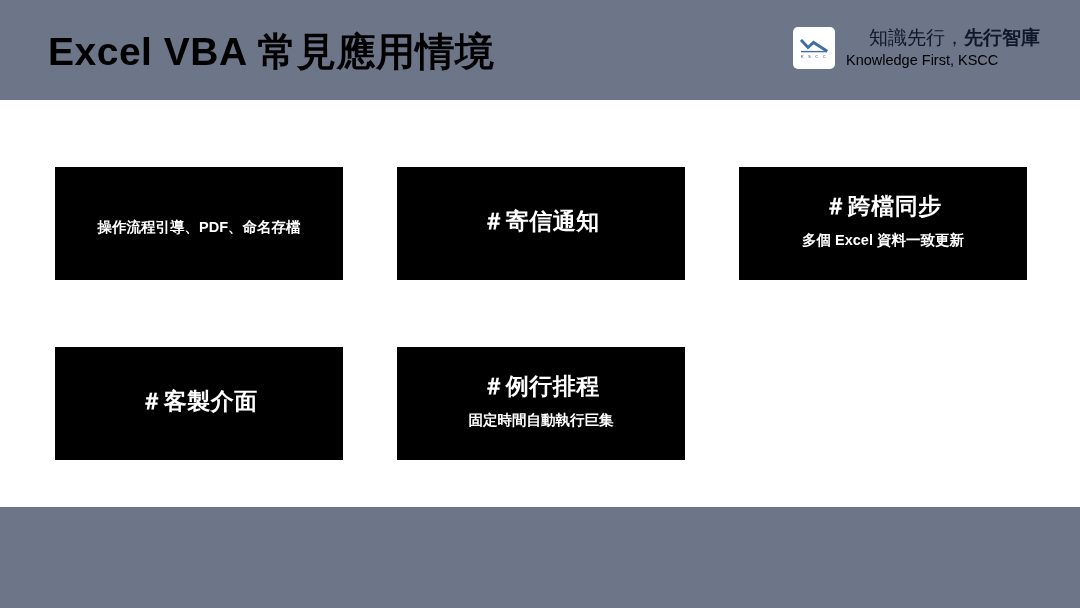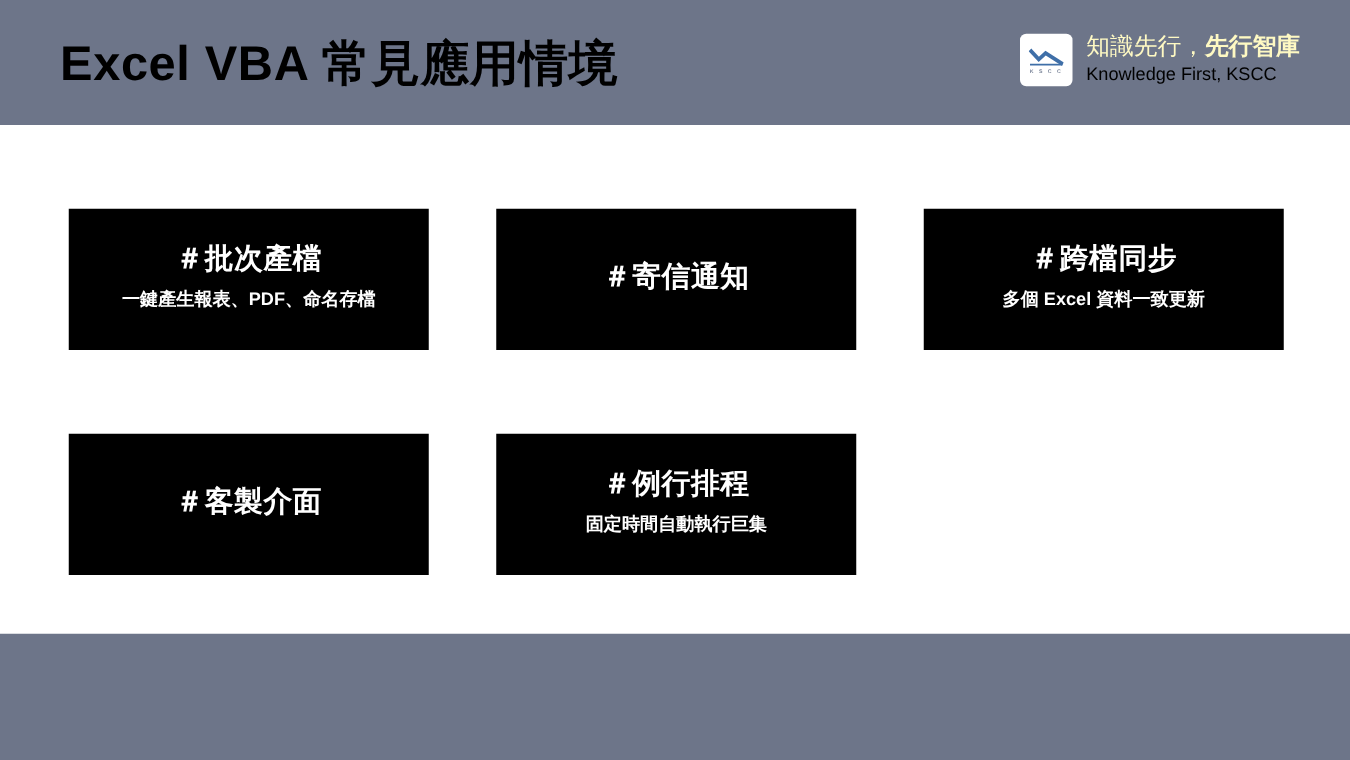--- a/index.html
+++ b/index.html
@@ -65,22 +65,23 @@
   .brand-mark-caption {
     font-size: 4.2px;
     letter-spacing: 1.6px;
     color: #7d879b;
     margin-top: 1px;
     font-weight: bold;
   }
   .brand-text { line-height: 1.18; }
   .brand-cn {
     font-size: 19px;
-    color: #fef9c3;
+    color: #0f172a;
     white-space: nowrap;
+    margin-left: 23px;
   }
   .brand-cn .brand-cn-bold { font-weight: bold; }
   .brand-en {
     font-size: 14.5px;
     color: #000000;
     white-space: nowrap;
     margin-top: 2px;
   }
 
   
@@ -147,22 +148,21 @@
     <div class="brand-text">
       <div class="brand-cn"><span>知識先行，</span><span class="brand-cn-bold">先行智庫</span></div>
       <div class="brand-en">Knowledge First, KSCC</div>
     </div>
   </div>
 </div>
 
 <div class="card-grid">
 
   <div class="scenario-card">
-    <div class="card-title">＃批次產檔</div>
-    <div class="card-desc">一鍵產生報表、PDF、命名存檔</div>
+    <div class="card-desc">操作流程引導、PDF、命名存檔</div>
   </div>
 
   <div class="scenario-card">
     <div class="card-title">＃寄信通知</div>
   </div>
 
 
   <div class="scenario-card">
     <div class="card-title">＃跨檔同步</div>
     <div class="card-desc">多個 Excel 資料一致更新</div>

